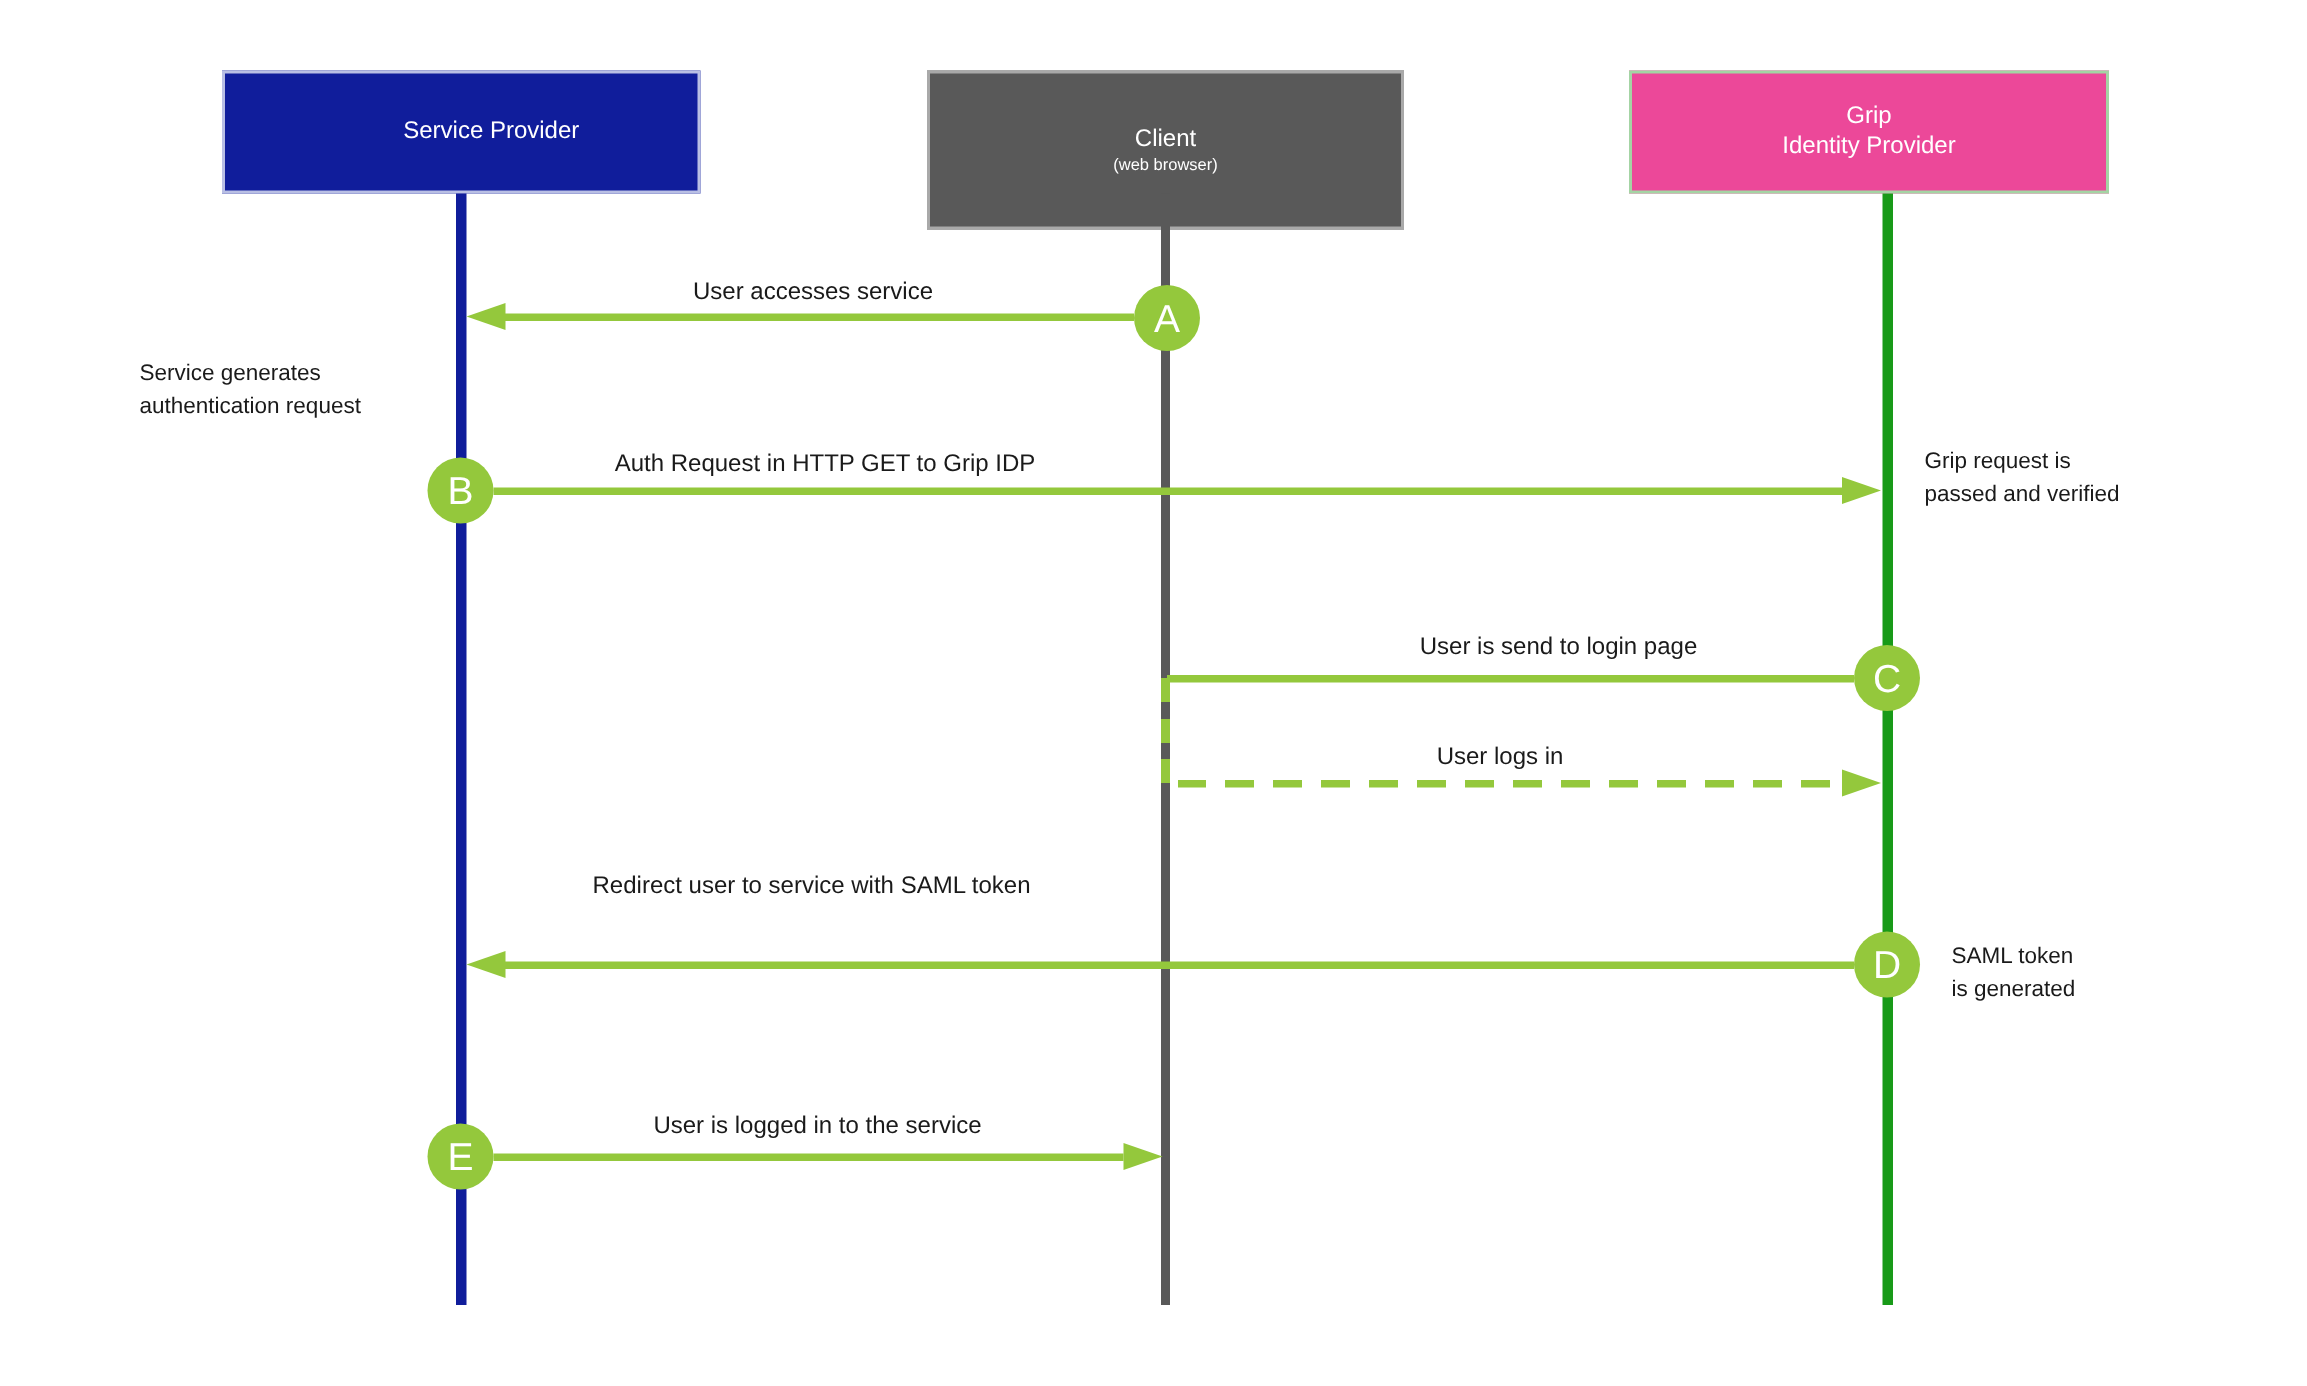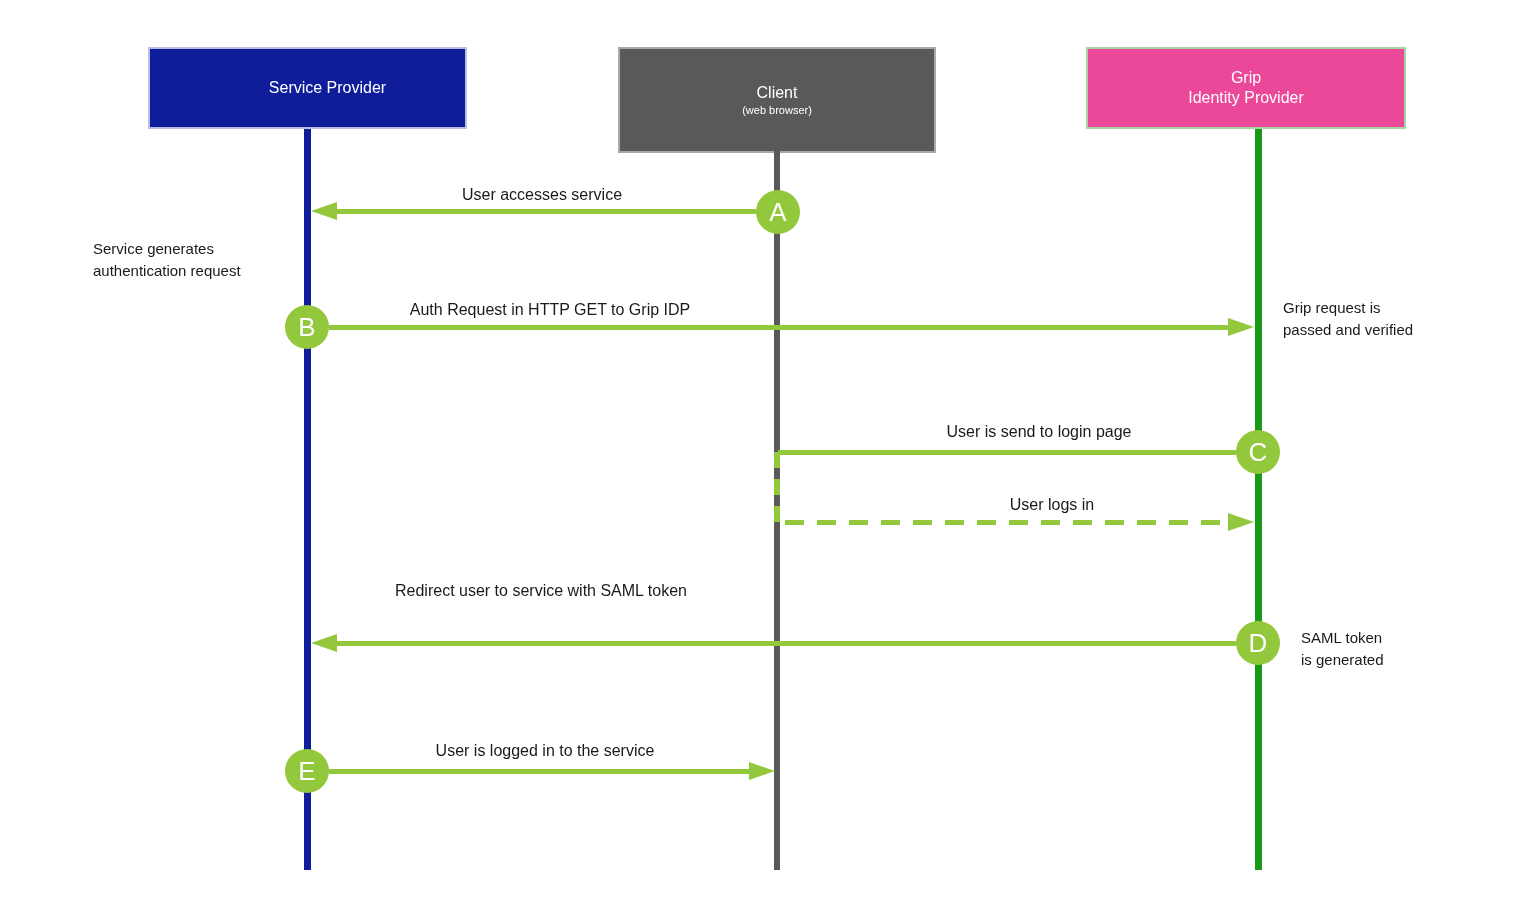--- a/index.html
+++ b/index.html
@@ -88,21 +88,21 @@
     <div>Grip request is</div>
     <div>passed and verified</div>
   </div>
 
   <div class="abs msg" style="left:1000px;top:423px;margin-left:39px;">User is send to login page</div>
   <div class="abs bar" style="left:778px;top:450px;width:458px;"></div>
   <div class="abs badge" style="left:1236px;top:430px;">
     <span>C</span>
   </div>
 
-  <div class="abs msg" style="left:1052px;top:496px;">User logs in</div>
+  <div class="abs msg" style="left:1000px;top:496px;">User logs in</div>
   <div class="abs bar dashed" style="left:785px;top:520px;width:441px;"></div>
   <div class="abs head-right" style="left:1228px;top:513px;"></div>
 
   <div class="abs msg" style="left:541px;top:582px;">Redirect user to service with SAML token</div>
   <div class="abs head-left" style="left:311px;top:634px;"></div>
   <div class="abs bar" style="left:334px;top:641px;width:902px;"></div>
   <div class="abs badge" style="left:1236px;top:621px;">
     <span>D</span>
   </div>
 

